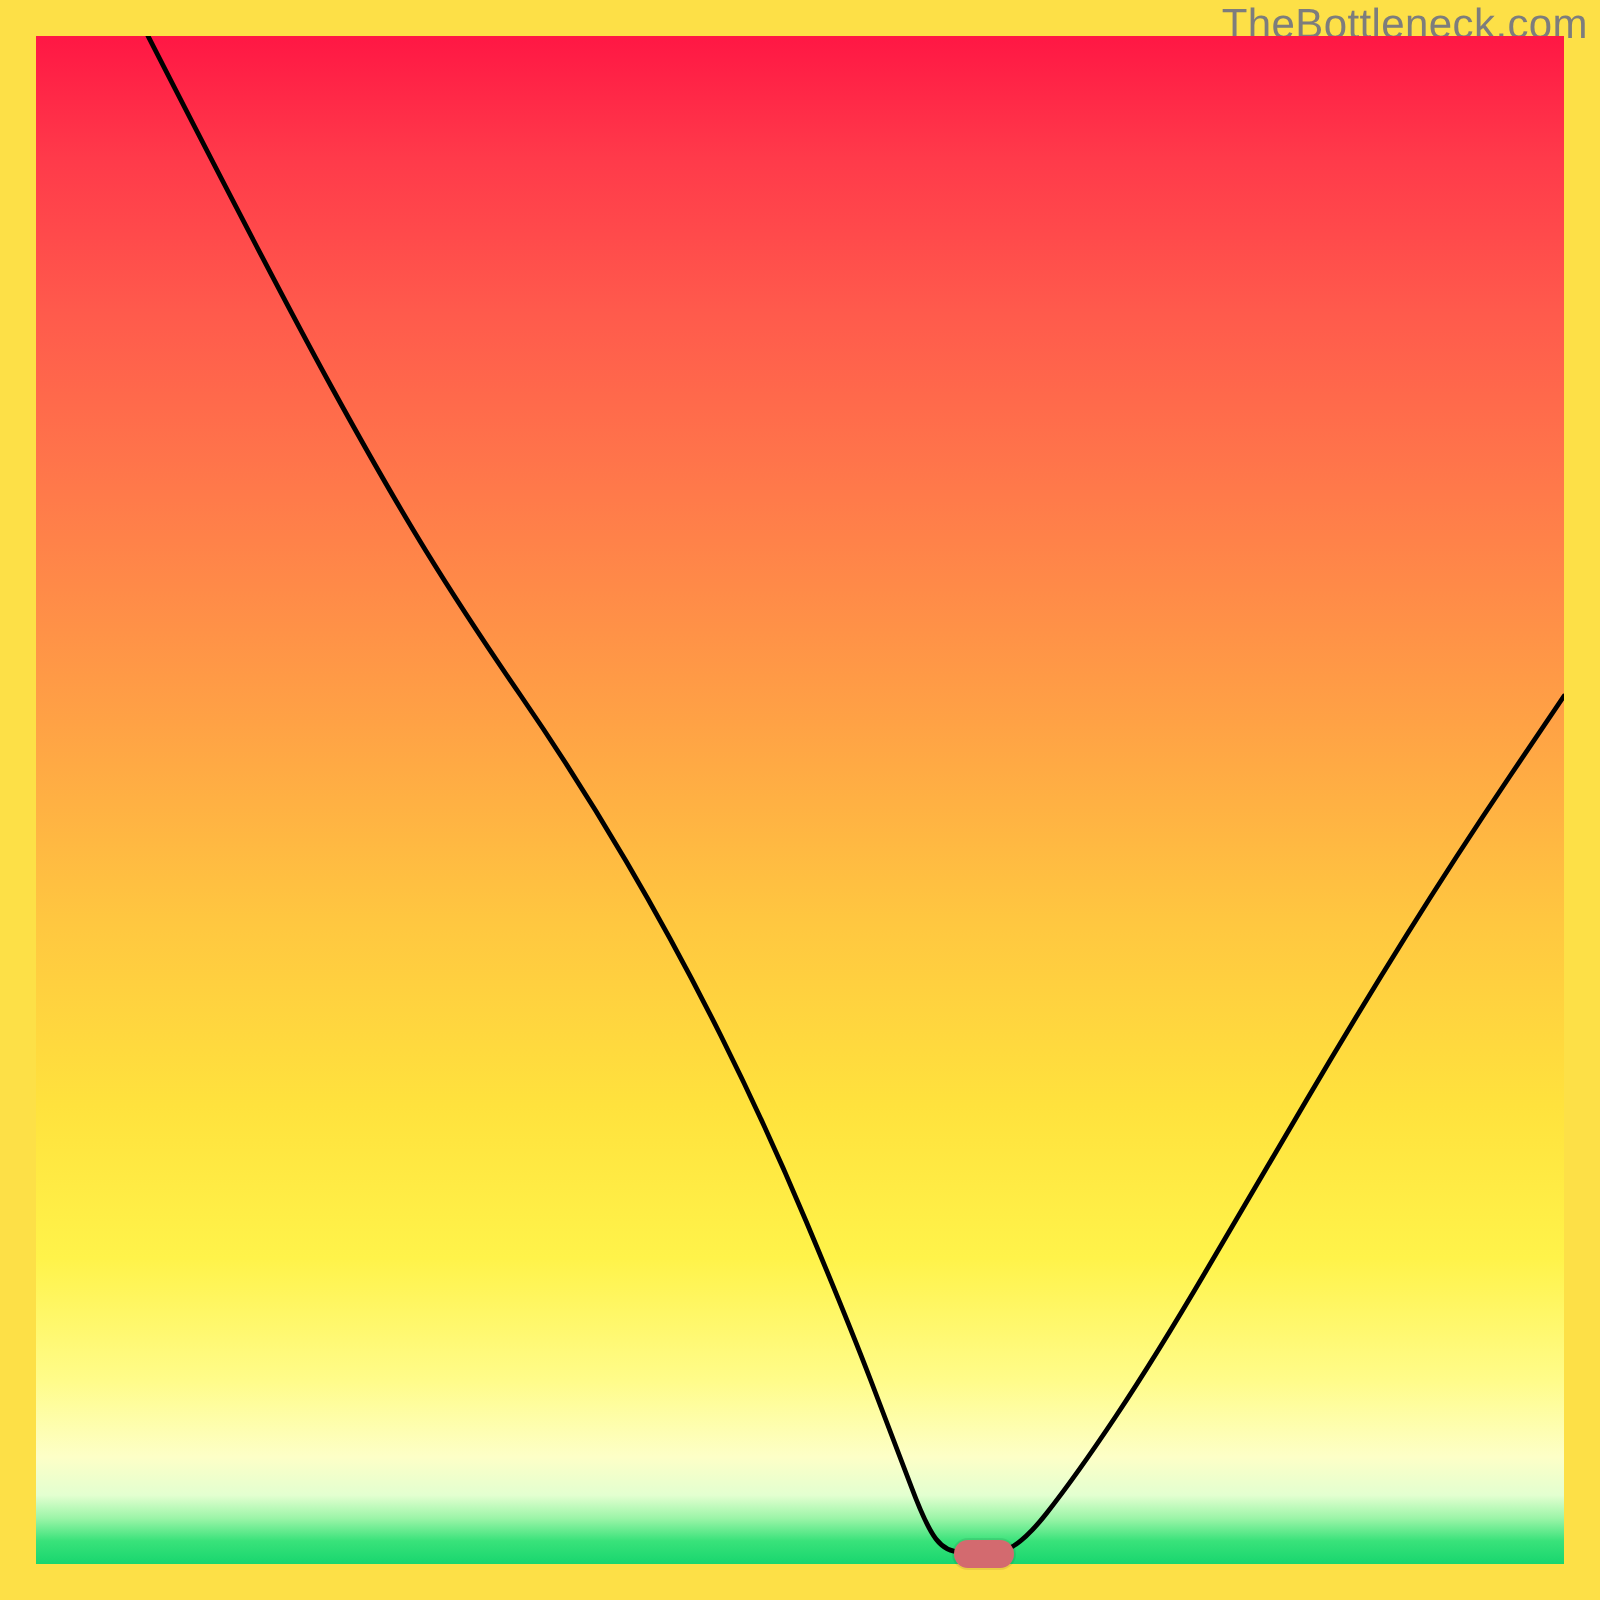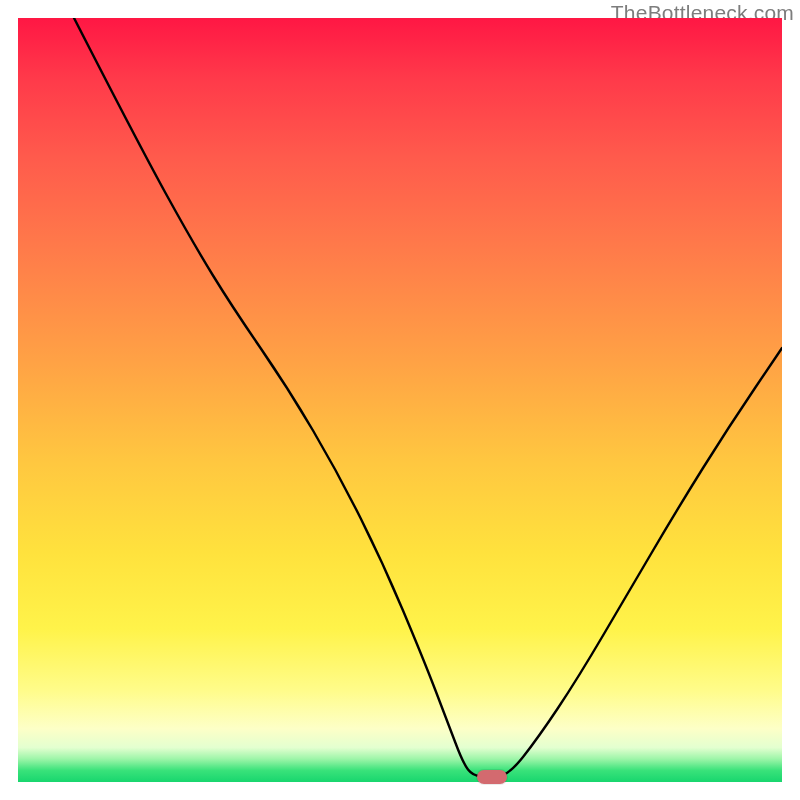--- a/index.html
+++ b/index.html
@@ -8,21 +8,21 @@
     width: 800px;
     height: 800px;
     overflow: hidden;
     background: #000;
     font-family: Arial, Helvetica, sans-serif;
   }
   .frame {
     position: relative;
     width: 800px;
     height: 800px;
-    background: #ffffff;
+    background: #fde047;
   }
   .plot {
     position: absolute;
     left: 18px;
     top: 18px;
     width: 764px;
     height: 764px;
     
     background: linear-gradient(to bottom,
       #ff1744 0%,

